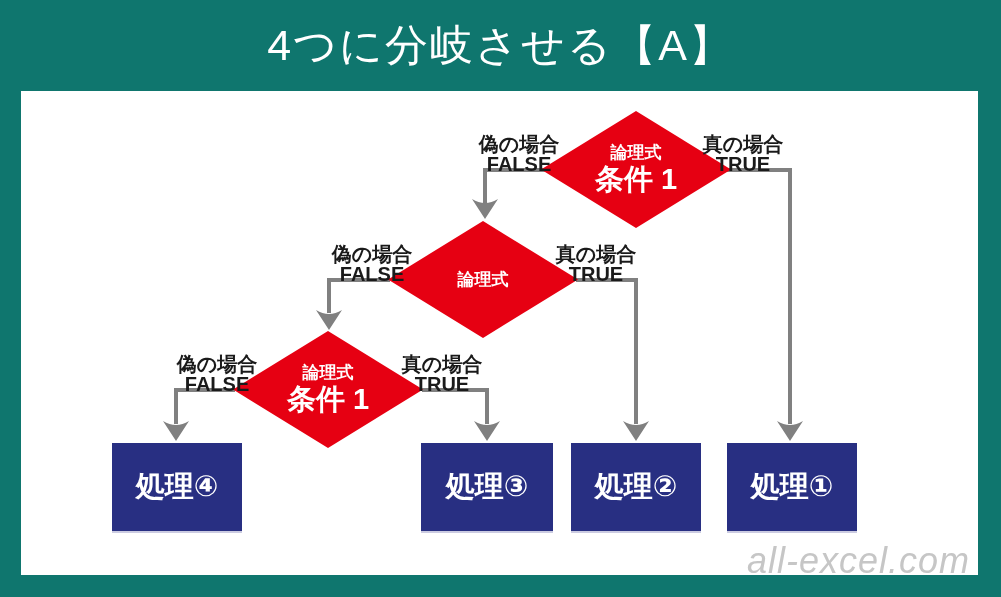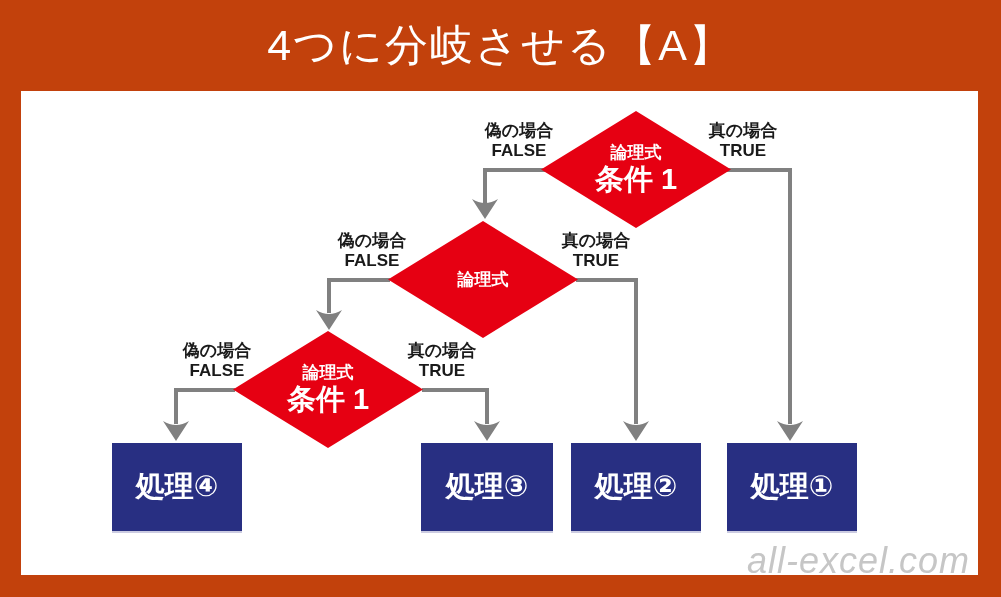--- a/index.html
+++ b/index.html
@@ -1,20 +1,20 @@
 <!DOCTYPE html>
 <html><head>
 <meta charset="utf-8">
 <style>
   html,body{margin:0;padding:0;background:#ffffff;}
   *{box-sizing:border-box;}
   .canvas{
     position:relative;
     width:1001px;height:597px;
-    background:#c2410c;
+    background:#0f766e;
     font-family:"Liberation Sans","DejaVu Sans",sans-serif;
     overflow:hidden;
     padding-left:40px;
   }
   .title{
     position:absolute;left:0;top:0;width:1001px;height:91px;
     display:flex;align-items:center;justify-content:center;
     color:#ffffff;font-size:43px;font-weight:500;letter-spacing:2px;
   }
   .board{
@@ -36,21 +36,21 @@
   .d-main{font-size:29px;font-weight:800;line-height:33px;}
   .pbox{
     position:absolute;top:443px;height:88px;
     background:#282f82;
     display:flex;align-items:center;justify-content:center;
     color:#ffffff;font-size:29px;font-weight:800;
     box-shadow:0 2px 0 rgba(160,160,200,0.55);
   }
   .blabel{
     position:absolute;width:130px;text-align:center;
-    color:#1a1a1a;font-weight:800;font-size:17px;line-height:20px;
+    color:#1a1a1a;font-weight:800;font-size:20px;line-height:20px;margin-top:13px;
   }
   .watermark{
     position:absolute;right:31px;top:540px;
     color:#c6c6c6;font-size:36px;font-style:italic;letter-spacing:1px;
   }
 </style>
 </head>
 <body>
 
 <div class="canvas">

